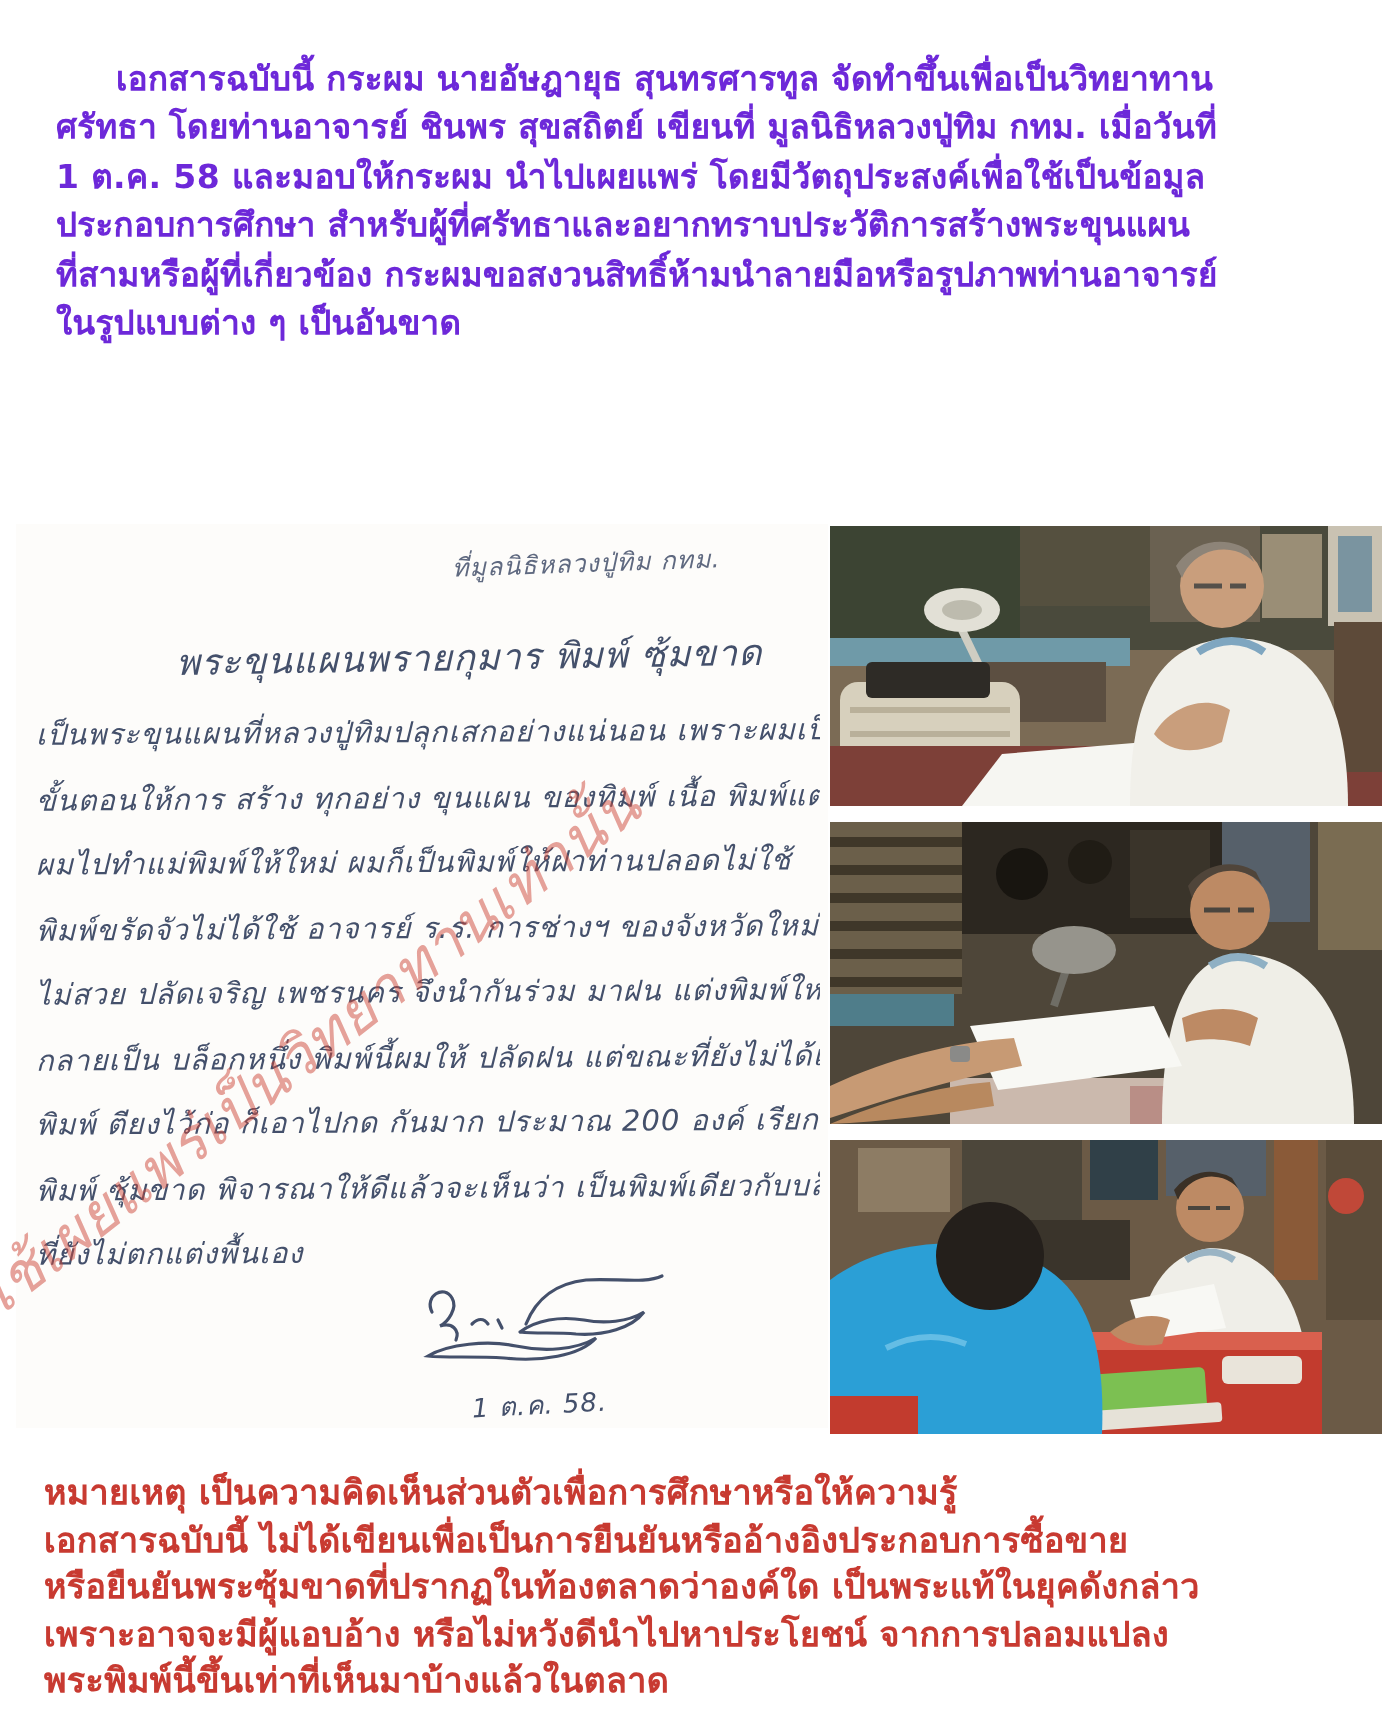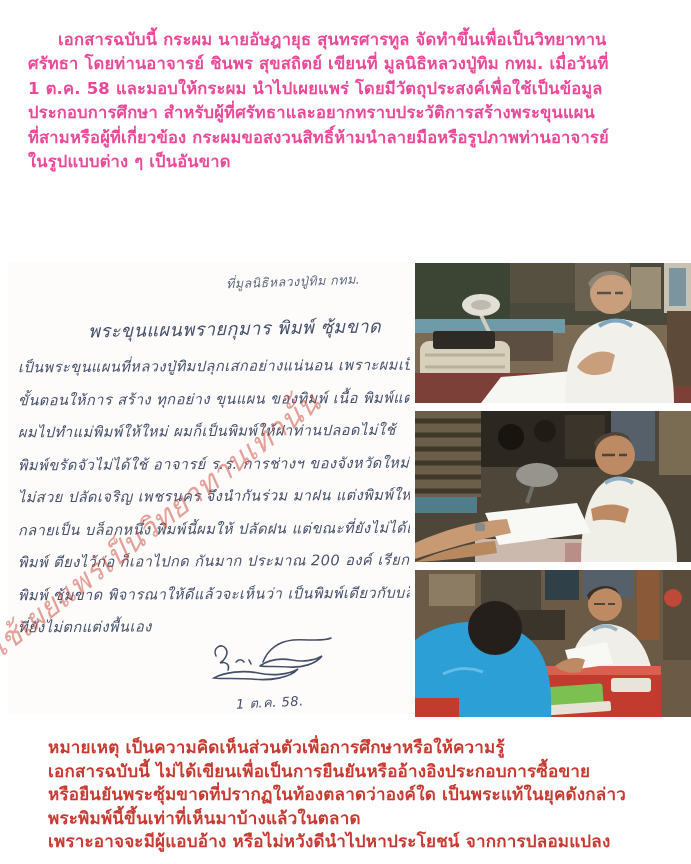--- a/index.html
+++ b/index.html
@@ -5,21 +5,21 @@
   * { margin:0; padding:0; box-sizing:border-box; }
   html,body { background:#e8e8e8; }
   .page {
     position:relative; width:691px; height:864px; margin:0 auto;
     background:#ffffff; overflow:hidden;
     font-family:"DejaVu Sans", sans-serif;
   }
   
   .intro {
     position:absolute; left:28px; top:28px; width:640px;
-    color:#ec4899; font-size:16.5px; font-weight:600; line-height:24.4px;
+    color:#6d28d9; font-size:16.5px; font-weight:600; line-height:24.4px;
     letter-spacing:0.2px;
   }
   .intro .line:first-child { text-indent:30px; }
   
   .letter {
     position:absolute; left:8px; top:262px; width:406px; height:452px;
     background:#fdfcfa; color:#44506b;
   }
   .hand { font-style:italic; letter-spacing:0.5px; }
   .place-line {
@@ -45,21 +45,21 @@
     font-size:30px; font-style:italic; color:rgba(206,70,55,0.5);
     transform:rotate(-38deg); transform-origin:60px 50%;
     white-space:nowrap; pointer-events:none;
   }
   
   .photos { position:absolute; left:415px; top:263px; width:276px; }
   .photo { display:block; margin-bottom:8px; }
   .photo svg { display:block; }
   
   .note {
-    position:absolute; left:48px; top:736px; width:625px;
+    position:absolute; left:22px; top:736px; width:625px;
     color:#c83a31; font-size:17px; font-weight:700; line-height:23.6px;
     letter-spacing:0.2px;
   }
 </style>
 </head>
 <body>
 
 <div class="page">
 
   <div class="intro">
@@ -190,17 +190,17 @@
         <path d="M28,104 q20,-10 40,-2" stroke="#73c4e8" stroke-width="3" fill="none" opacity="0.8"></path>
         <rect x="0" y="128" width="44" height="19" fill="#c23b2e"></rect>
       </svg>
     </span>
   </div>
 
   <div class="note">
     <div>หมายเหตุ  เป็นความคิดเห็นส่วนตัวเพื่อการศึกษาหรือให้ความรู้</div>
     <div>เอกสารฉบับนี้ ไม่ได้เขียนเพื่อเป็นการยืนยันหรืออ้างอิงประกอบการซื้อขาย</div>
     <div>หรือยืนยันพระซุ้มขาดที่ปรากฏในท้องตลาดว่าองค์ใด เป็นพระแท้ในยุคดังกล่าว</div>
+    <div>เพราะอาจจะมีผู้แอบอ้าง หรือไม่หวังดีนำไปหาประโยชน์ จากการปลอมแปลง</div>
     <div>พระพิมพ์นี้ขึ้นเท่าที่เห็นมาบ้างแล้วในตลาด</div>
-    <div>เพราะอาจจะมีผู้แอบอ้าง หรือไม่หวังดีนำไปหาประโยชน์ จากการปลอมแปลง</div>
   </div>
 
 </div>
 
 </body></html>

